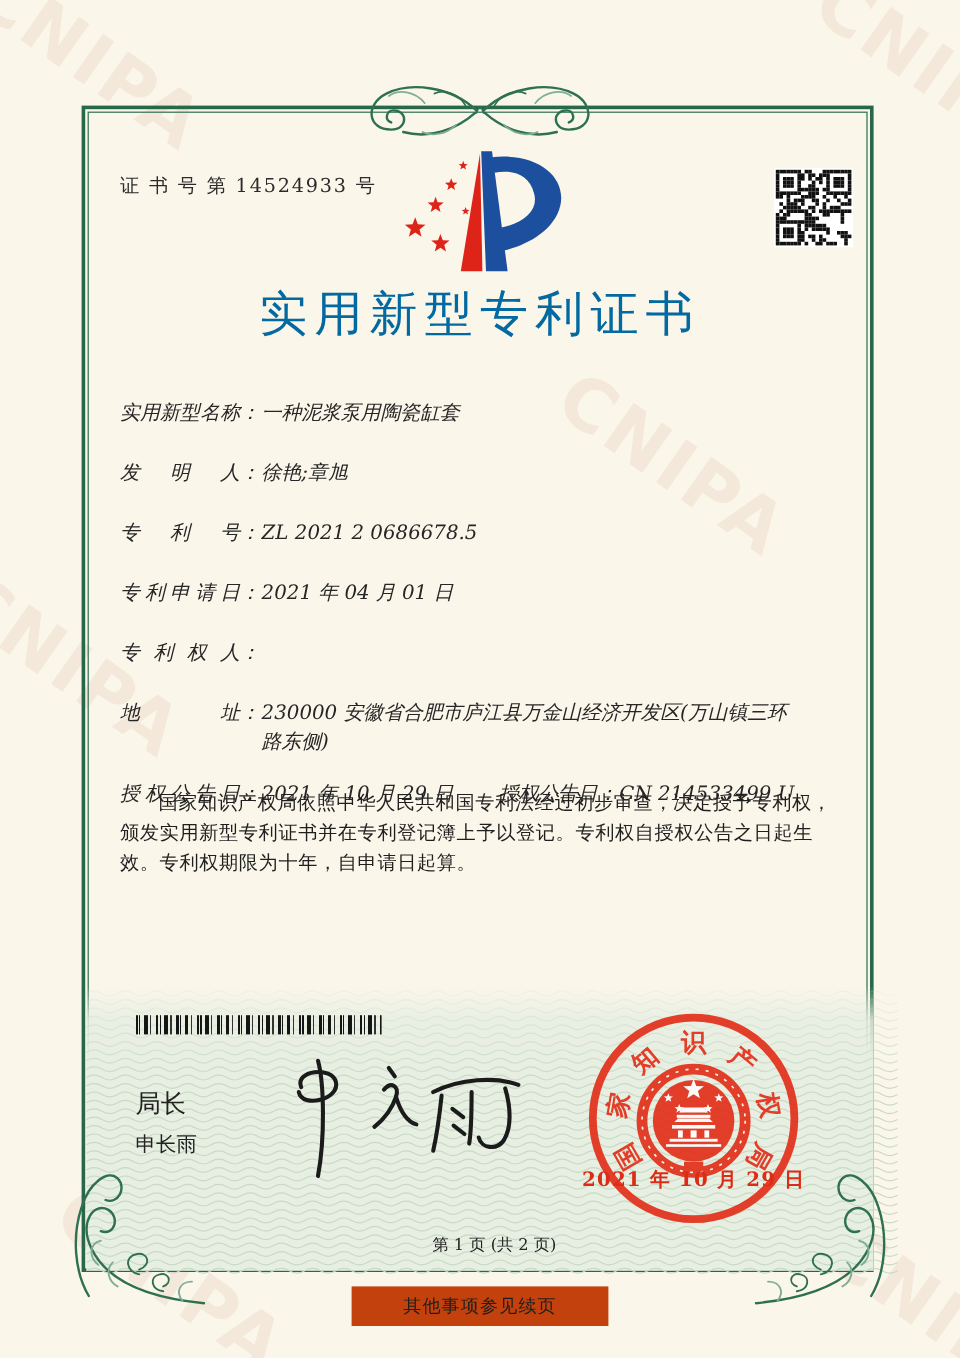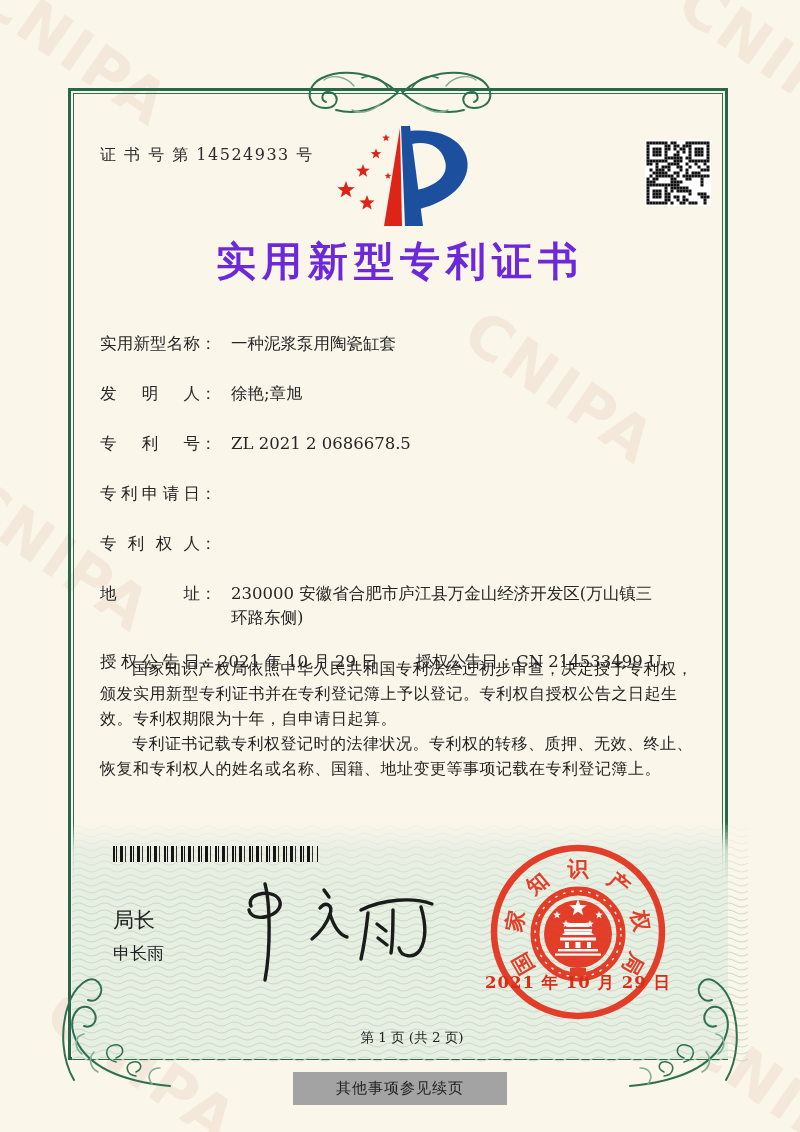--- a/index.html
+++ b/index.html
@@ -21,28 +21,28 @@
   }
 
   
   .frame { left:68px; top:88px; width:660px; height:972px; border:3px solid #27684a; }
   .frame-inner { position:absolute; inset:2px; border:1px solid #2e6f50; }
 
   .cert-no { left:100px; top:131px; font-size:16px; letter-spacing:1.5px; color:#2b2b2b;margin-top:14px; }
 
   .title {
     left:0; right:0; top:234px; text-align:center;
-    font-size:40px; font-weight:bold; letter-spacing:6px; color:#6d28d9;
+    font-size:40px; font-weight:normal; letter-spacing:6px; color:#0369a1;
   }
 
   .fields { left:100px; top:332px; width:562px; font-size:16.5px; }
-  .frow { display:flex; margin-bottom:26px; line-height:24px; }
+  .frow { display:flex; margin-bottom:26px; line-height:24px;font-style:italic; }
   .flabel { display:inline-block; width:100px; text-align:justify; text-align-last:justify; flex:0 0 100px; }
   .fcolon { flex:0 0 18px; }
-  .fvalue { flex:1;margin-left:13px; }
+  .fvalue { flex:1; }
   .frow.grant { margin-bottom:12px; }
   .grant-right { margin-left:auto; display:flex; }
 
   .paras { left:100px; top:656px; width:606px; font-size:16px; line-height:25px; color:#1f1f1f; }
   .paras p { text-indent:2em; letter-spacing:0.5px; }
 
   .waveband {
     left:72px; top:822px; width:656px; height:237px;
     background:linear-gradient(180deg, rgba(231,238,226,0) 0, rgba(231,238,226,0.85) 28px, #e7eee2 60px);
   }
@@ -59,21 +59,21 @@
 
   .seal-date {
     left:478px; top:972px; width:200px; text-align:center;
     color:#dc2c16; font-size:16.5px; font-weight:600; letter-spacing:1px;
   }
 
   .page-note { left:0; right:0; top:1029px; text-align:center; font-size:13.5px; color:#222;padding-left:24px; }
 
   .cont-note {
     left:293px; top:1072px; width:214px; height:33px;
-    background:#a3a3a3; text-align:center; line-height:33px;
+    background:#c2410c; text-align:center; line-height:33px;
     font-size:15px; color:#1f1f1f; letter-spacing:1px;
   }
 
   svg { overflow:visible; }
 </style>
 </head>
 <body>
 
 <div class="wm" style="left:-34px; top:14px;">CNIPA</div>
 <div class="wm" style="left:666px; top:22px;">CNIPA</div>
@@ -380,20 +380,21 @@
       <span class="fvalue">徐艳;章旭</span>
   </div>
   <div class="frow">
     <span class="flabel">专利号</span>
       <span class="fcolon">：</span>
       <span class="fvalue">ZL 2021 2 0686678.5</span>
   </div>
   <div class="frow">
     <span class="flabel">专利申请日</span>
       <span class="fcolon">：</span>
+      <span class="fvalue">2021 年 04 月 01 日</span>
   </div>
   <div class="frow">
     <span class="flabel">专利权人</span>
       <span class="fcolon">：</span>
   </div>
   <div class="frow" style="margin-bottom:20px;justify-content:center;">
     <span class="flabel">地址</span>
       <span class="fcolon">：</span>
       <span class="fvalue">230000 安徽省合肥市庐江县万金山经济开发区(万山镇三环路东侧)</span>
   </div>
@@ -404,21 +405,20 @@
     <span class="grant-right">
       <span class="flabel" style="text-align-last:auto; flex-basis:auto; width:auto;">授权公告日</span>
         <span class="fcolon">：</span>
         <span>CN 214533499 U</span>
     </span>
   </div>
 </div>
 
 <div class="abs paras">
   <p>国家知识产权局依照中华人民共和国专利法经过初步审查，决定授予专利权，颁发实用新型专利证书并在专利登记簿上予以登记。专利权自授权公告之日起生效。专利权期限为十年，自申请日起算。</p>
-  <p>专利证书记载专利权登记时的法律状况。专利权的转移、质押、无效、终止、恢复和专利权人的姓名或名称、国籍、地址变更等事项记载在专利登记簿上。</p>
 </div>
 
 <div class="abs waveband">
   <svg id="waves" width="656" height="237" viewBox="0 0 656 237">
       <path d="M0,6 q6.5,-4 13,0 q6.5,4 13,0 q6.5,-4 13,0 q6.5,4 13,0 q6.5,-4 13,0 q6.5,4 13,0 q6.5,-4 13,0 q6.5,4 13,0 q6.5,-4 13,0 q6.5,4 13,0 q6.5,-4 13,0 q6.5,4 13,0 q6.5,-4 13,0 q6.5,4 13,0 q6.5,-4 13,0 q6.5,4 13,0 q6.5,-4 13,0 q6.5,4 13,0 q6.5,-4 13,0 q6.5,4 13,0 q6.5,-4 13,0 q6.5,4 13,0 q6.5,-4 13,0 q6.5,4 13,0 q6.5,-4 13,0 q6.5,4 13,0 q6.5,-4 13,0 q6.5,4 13,0 q6.5,-4 13,0 q6.5,4 13,0 q6.5,-4 13,0 q6.5,4 13,0 q6.5,-4 13,0 q6.5,4 13,0 q6.5,-4 13,0 q6.5,4 13,0 q6.5,-4 13,0 q6.5,4 13,0 q6.5,-4 13,0 q6.5,4 13,0 q6.5,-4 13,0 q6.5,4 13,0 q6.5,-4 13,0 q6.5,4 13,0 q6.5,-4 13,0 q6.5,4 13,0 q6.5,-4 13,0 q6.5,4 13,0 q6.5,-4 13,0 q6.5,4 13,0 q6.5,-4 13,0 q6.5,4 13,0" fill="none" stroke="#c8dac4" stroke-width="1" opacity="0.15"></path>
       <path d="M0,13 q6.5,-4 13,0 q6.5,4 13,0 q6.5,-4 13,0 q6.5,4 13,0 q6.5,-4 13,0 q6.5,4 13,0 q6.5,-4 13,0 q6.5,4 13,0 q6.5,-4 13,0 q6.5,4 13,0 q6.5,-4 13,0 q6.5,4 13,0 q6.5,-4 13,0 q6.5,4 13,0 q6.5,-4 13,0 q6.5,4 13,0 q6.5,-4 13,0 q6.5,4 13,0 q6.5,-4 13,0 q6.5,4 13,0 q6.5,-4 13,0 q6.5,4 13,0 q6.5,-4 13,0 q6.5,4 13,0 q6.5,-4 13,0 q6.5,4 13,0 q6.5,-4 13,0 q6.5,4 13,0 q6.5,-4 13,0 q6.5,4 13,0 q6.5,-4 13,0 q6.5,4 13,0 q6.5,-4 13,0 q6.5,4 13,0 q6.5,-4 13,0 q6.5,4 13,0 q6.5,-4 13,0 q6.5,4 13,0 q6.5,-4 13,0 q6.5,4 13,0 q6.5,-4 13,0 q6.5,4 13,0 q6.5,-4 13,0 q6.5,4 13,0 q6.5,-4 13,0 q6.5,4 13,0 q6.5,-4 13,0 q6.5,4 13,0 q6.5,-4 13,0 q6.5,4 13,0 q6.5,-4 13,0 q6.5,4 13,0" fill="none" stroke="#c8dac4" stroke-width="1" opacity="0.23"></path>
       <path d="M0,20 q6.5,-4 13,0 q6.5,4 13,0 q6.5,-4 13,0 q6.5,4 13,0 q6.5,-4 13,0 q6.5,4 13,0 q6.5,-4 13,0 q6.5,4 13,0 q6.5,-4 13,0 q6.5,4 13,0 q6.5,-4 13,0 q6.5,4 13,0 q6.5,-4 13,0 q6.5,4 13,0 q6.5,-4 13,0 q6.5,4 13,0 q6.5,-4 13,0 q6.5,4 13,0 q6.5,-4 13,0 q6.5,4 13,0 q6.5,-4 13,0 q6.5,4 13,0 q6.5,-4 13,0 q6.5,4 13,0 q6.5,-4 13,0 q6.5,4 13,0 q6.5,-4 13,0 q6.5,4 13,0 q6.5,-4 13,0 q6.5,4 13,0 q6.5,-4 13,0 q6.5,4 13,0 q6.5,-4 13,0 q6.5,4 13,0 q6.5,-4 13,0 q6.5,4 13,0 q6.5,-4 13,0 q6.5,4 13,0 q6.5,-4 13,0 q6.5,4 13,0 q6.5,-4 13,0 q6.5,4 13,0 q6.5,-4 13,0 q6.5,4 13,0 q6.5,-4 13,0 q6.5,4 13,0 q6.5,-4 13,0 q6.5,4 13,0 q6.5,-4 13,0 q6.5,4 13,0 q6.5,-4 13,0 q6.5,4 13,0" fill="none" stroke="#c8dac4" stroke-width="1" opacity="0.31"></path>
       <path d="M0,27 q6.5,-4 13,0 q6.5,4 13,0 q6.5,-4 13,0 q6.5,4 13,0 q6.5,-4 13,0 q6.5,4 13,0 q6.5,-4 13,0 q6.5,4 13,0 q6.5,-4 13,0 q6.5,4 13,0 q6.5,-4 13,0 q6.5,4 13,0 q6.5,-4 13,0 q6.5,4 13,0 q6.5,-4 13,0 q6.5,4 13,0 q6.5,-4 13,0 q6.5,4 13,0 q6.5,-4 13,0 q6.5,4 13,0 q6.5,-4 13,0 q6.5,4 13,0 q6.5,-4 13,0 q6.5,4 13,0 q6.5,-4 13,0 q6.5,4 13,0 q6.5,-4 13,0 q6.5,4 13,0 q6.5,-4 13,0 q6.5,4 13,0 q6.5,-4 13,0 q6.5,4 13,0 q6.5,-4 13,0 q6.5,4 13,0 q6.5,-4 13,0 q6.5,4 13,0 q6.5,-4 13,0 q6.5,4 13,0 q6.5,-4 13,0 q6.5,4 13,0 q6.5,-4 13,0 q6.5,4 13,0 q6.5,-4 13,0 q6.5,4 13,0 q6.5,-4 13,0 q6.5,4 13,0 q6.5,-4 13,0 q6.5,4 13,0 q6.5,-4 13,0 q6.5,4 13,0 q6.5,-4 13,0 q6.5,4 13,0" fill="none" stroke="#c8dac4" stroke-width="1" opacity="0.39"></path>
       <path d="M0,34 q6.5,-4 13,0 q6.5,4 13,0 q6.5,-4 13,0 q6.5,4 13,0 q6.5,-4 13,0 q6.5,4 13,0 q6.5,-4 13,0 q6.5,4 13,0 q6.5,-4 13,0 q6.5,4 13,0 q6.5,-4 13,0 q6.5,4 13,0 q6.5,-4 13,0 q6.5,4 13,0 q6.5,-4 13,0 q6.5,4 13,0 q6.5,-4 13,0 q6.5,4 13,0 q6.5,-4 13,0 q6.5,4 13,0 q6.5,-4 13,0 q6.5,4 13,0 q6.5,-4 13,0 q6.5,4 13,0 q6.5,-4 13,0 q6.5,4 13,0 q6.5,-4 13,0 q6.5,4 13,0 q6.5,-4 13,0 q6.5,4 13,0 q6.5,-4 13,0 q6.5,4 13,0 q6.5,-4 13,0 q6.5,4 13,0 q6.5,-4 13,0 q6.5,4 13,0 q6.5,-4 13,0 q6.5,4 13,0 q6.5,-4 13,0 q6.5,4 13,0 q6.5,-4 13,0 q6.5,4 13,0 q6.5,-4 13,0 q6.5,4 13,0 q6.5,-4 13,0 q6.5,4 13,0 q6.5,-4 13,0 q6.5,4 13,0 q6.5,-4 13,0 q6.5,4 13,0 q6.5,-4 13,0 q6.5,4 13,0" fill="none" stroke="#c8dac4" stroke-width="1" opacity="0.47"></path>
       <path d="M0,41 q6.5,-4 13,0 q6.5,4 13,0 q6.5,-4 13,0 q6.5,4 13,0 q6.5,-4 13,0 q6.5,4 13,0 q6.5,-4 13,0 q6.5,4 13,0 q6.5,-4 13,0 q6.5,4 13,0 q6.5,-4 13,0 q6.5,4 13,0 q6.5,-4 13,0 q6.5,4 13,0 q6.5,-4 13,0 q6.5,4 13,0 q6.5,-4 13,0 q6.5,4 13,0 q6.5,-4 13,0 q6.5,4 13,0 q6.5,-4 13,0 q6.5,4 13,0 q6.5,-4 13,0 q6.5,4 13,0 q6.5,-4 13,0 q6.5,4 13,0 q6.5,-4 13,0 q6.5,4 13,0 q6.5,-4 13,0 q6.5,4 13,0 q6.5,-4 13,0 q6.5,4 13,0 q6.5,-4 13,0 q6.5,4 13,0 q6.5,-4 13,0 q6.5,4 13,0 q6.5,-4 13,0 q6.5,4 13,0 q6.5,-4 13,0 q6.5,4 13,0 q6.5,-4 13,0 q6.5,4 13,0 q6.5,-4 13,0 q6.5,4 13,0 q6.5,-4 13,0 q6.5,4 13,0 q6.5,-4 13,0 q6.5,4 13,0 q6.5,-4 13,0 q6.5,4 13,0 q6.5,-4 13,0 q6.5,4 13,0" fill="none" stroke="#c8dac4" stroke-width="1" opacity="0.55"></path>

